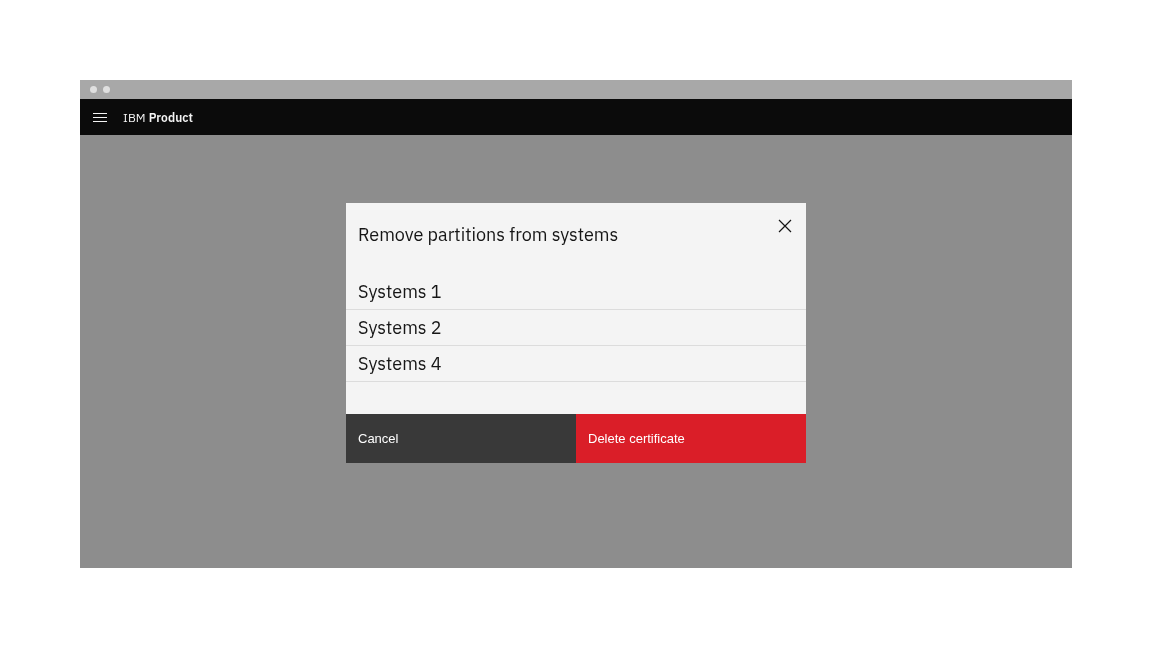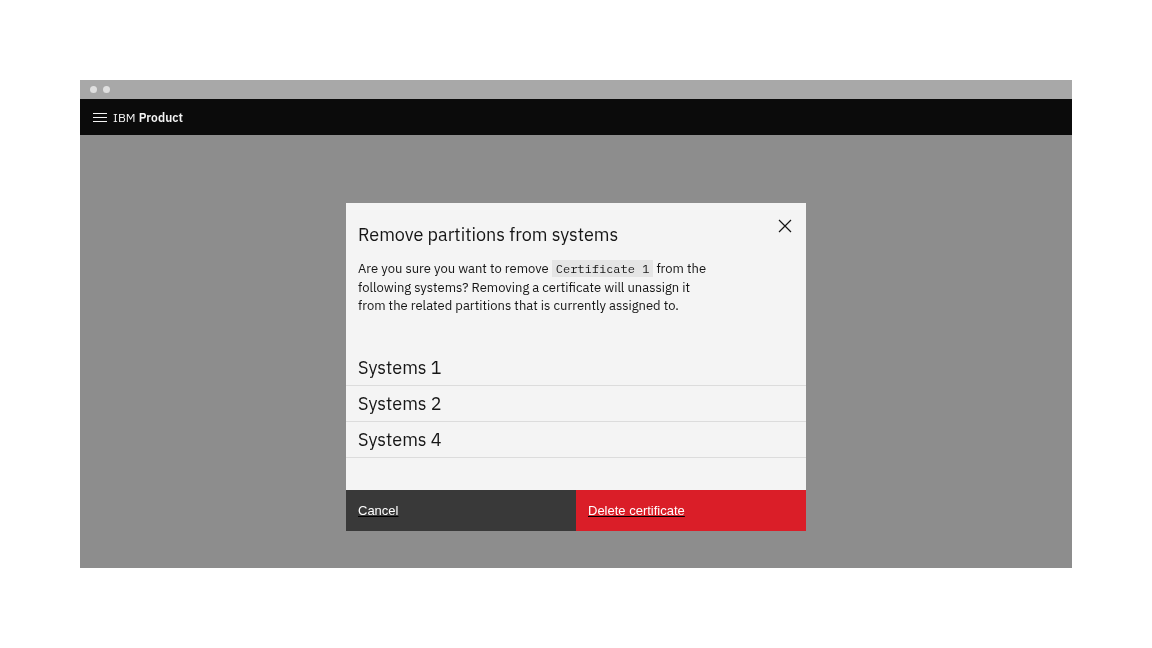--- a/index.html
+++ b/index.html
@@ -36,21 +36,21 @@
       height: 7px;
       border-radius: 50%;
       background: #e0e0e0;
     }
     .app-header {
       height: 36px;
       background: #0b0b0b;
       display: flex;
       align-items: center;
       padding-left: 13px;
-      gap: 6px;
+      gap: 16px;
       color: #f4f4f4;
     }
     .menu-icon {
       display: flex;
       flex-direction: column;
       gap: 3px;
       cursor: pointer;
     }
     .menu-icon span {
       display: block;
@@ -126,22 +126,21 @@
       font-size: 18px;
       color: #161616;
       padding: 6px 12px;
       border-bottom: 1px solid #dcdcdc;
     }
     .spacer {
       height: 32px;
     }
     .modal-footer {
       display: flex;
-      height: 41px;
-      text-decoration: underline;
+      height: 49px;
     }
     .btn {
       flex: 1;
       display: flex;
       align-items: center;
       padding-left: 12px;
       font-size: 13px;
       cursor: pointer;
       border: none;
       outline: none;
@@ -177,25 +176,20 @@
   <div class="content-area">
     <div class="modal">
       <div class="modal-header">
         <div class="modal-title">Remove partitions from systems</div>
         <div class="close-btn">
           <svg viewBox="0 0 14 14">
               <path d="M1 1 L13 13 M13 1 L1 13" stroke="#161616" stroke-width="1.2"></path>
             </svg>
         </div>
       </div>
-      <div class="modal-body">
-        <p class="modal-desc">
-          <span>Are you sure you want to remove </span><span class="code">Certificate 1</span><span> from the following systems? Removing a certificate will unassign it from the related partitions that is currently assigned to.</span>
-        </p>
-      </div>
       <div class="systems-list">
         <div class="system-item">Systems 1</div>
         <div class="system-item">Systems 2</div>
         <div class="system-item">Systems 4</div>
       </div>
       <div class="spacer"></div>
       <div class="modal-footer">
         <button class="btn btn-cancel">
           <span>Cancel</span>
         </button>

